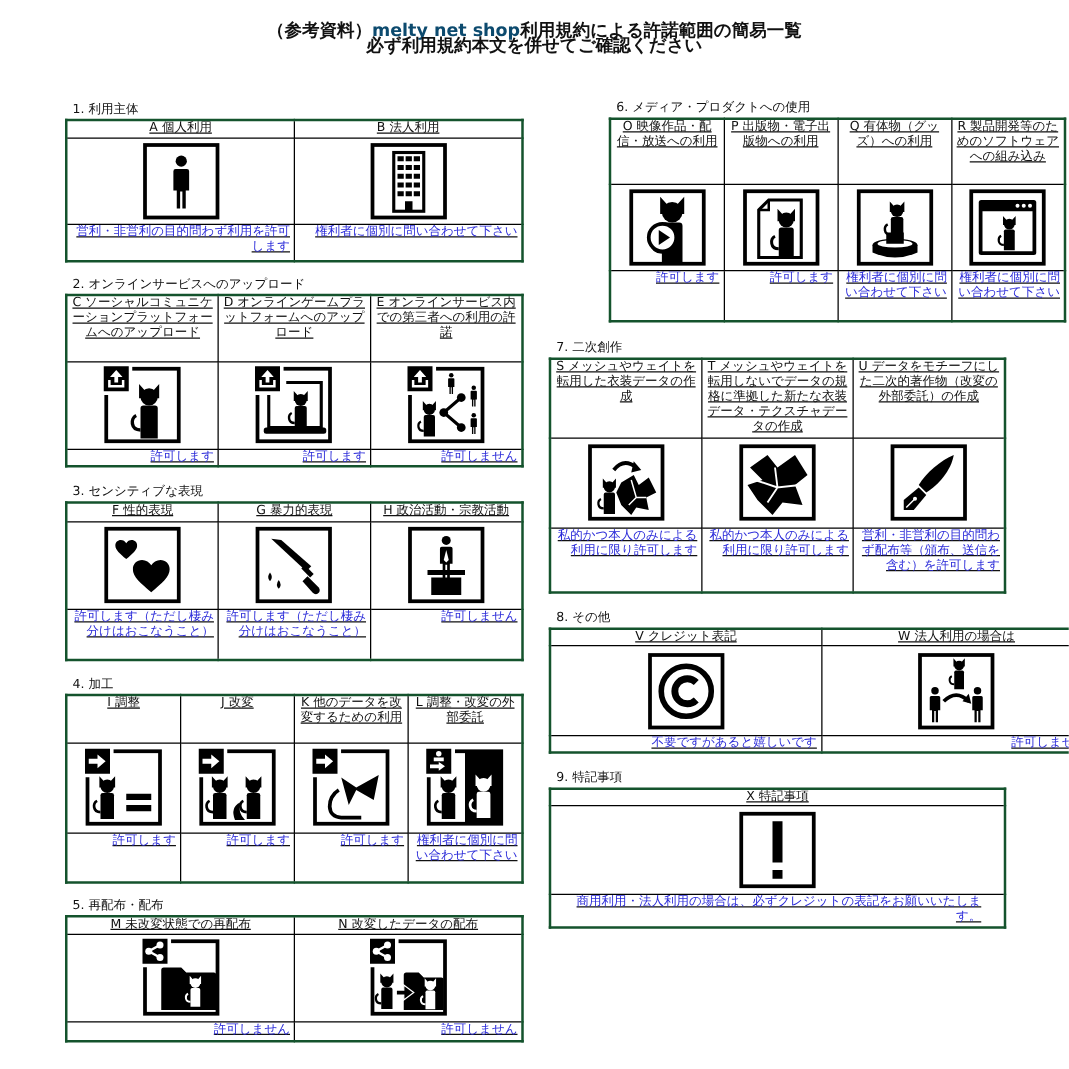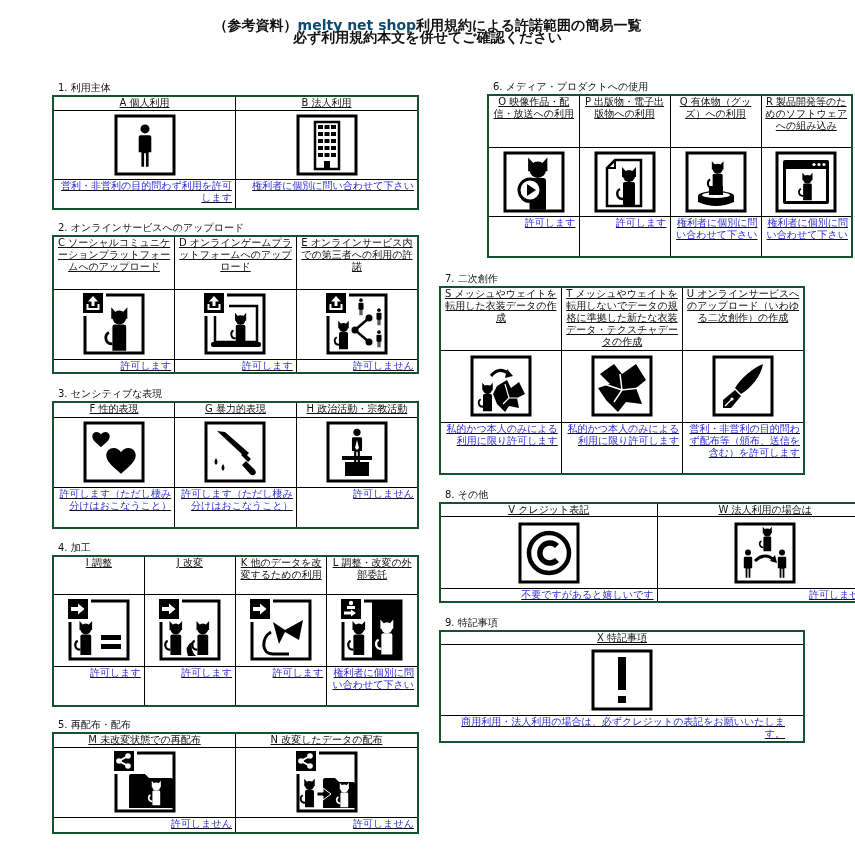--- a/index.html
+++ b/index.html
@@ -365,21 +365,21 @@
     </table>
 </div>
 
 <div class="section" style="left:439px;top:273px;width:366px;">
   <div class="sec-title">7. 二次創作</div>
   <table class="grid">
     <tbody>
         <tr class="hdr" style="height:63px;">
       <td>S メッシュやウェイトを転用した衣装データの作成</td>
       <td>T メッシュやウェイトを転用しないでデータの規格に準拠した新たな衣装データ・テクスチャデータの作成</td>
-      <td>U オンラインサービスへのアップロード（いわゆる二次創作）の作成</td>
+      <td>U データをモチーフにした二次的著作物（改変の外部委託）の作成</td>
     </tr>
     <tr class="ico" style="height:72px;">
       <td>
         <svg class="icon" viewBox="0 0 64 64">
               <use href="#box" width="64" height="64"></use>
           <use href="#cat" x="8" y="28" width="18" height="30" style="color:#000"></use>
           <path d="M22 22 Q30 12 40 20" stroke="#000" stroke-width="3" fill="none"></path>
           <path d="M38 15 L44 22 L36 24 Z" fill="#000"></path>
           <path d="M28 32 L38 26 L42 34 L50 28 L56 40 L48 44 L50 54 L40 52 L36 58 L28 50 L24 40 Z" fill="#000"></path>
           <path d="M36 30 L40 44 L48 44 M40 44 L34 50" stroke="#fff" stroke-width="1.2" fill="none"></path>

